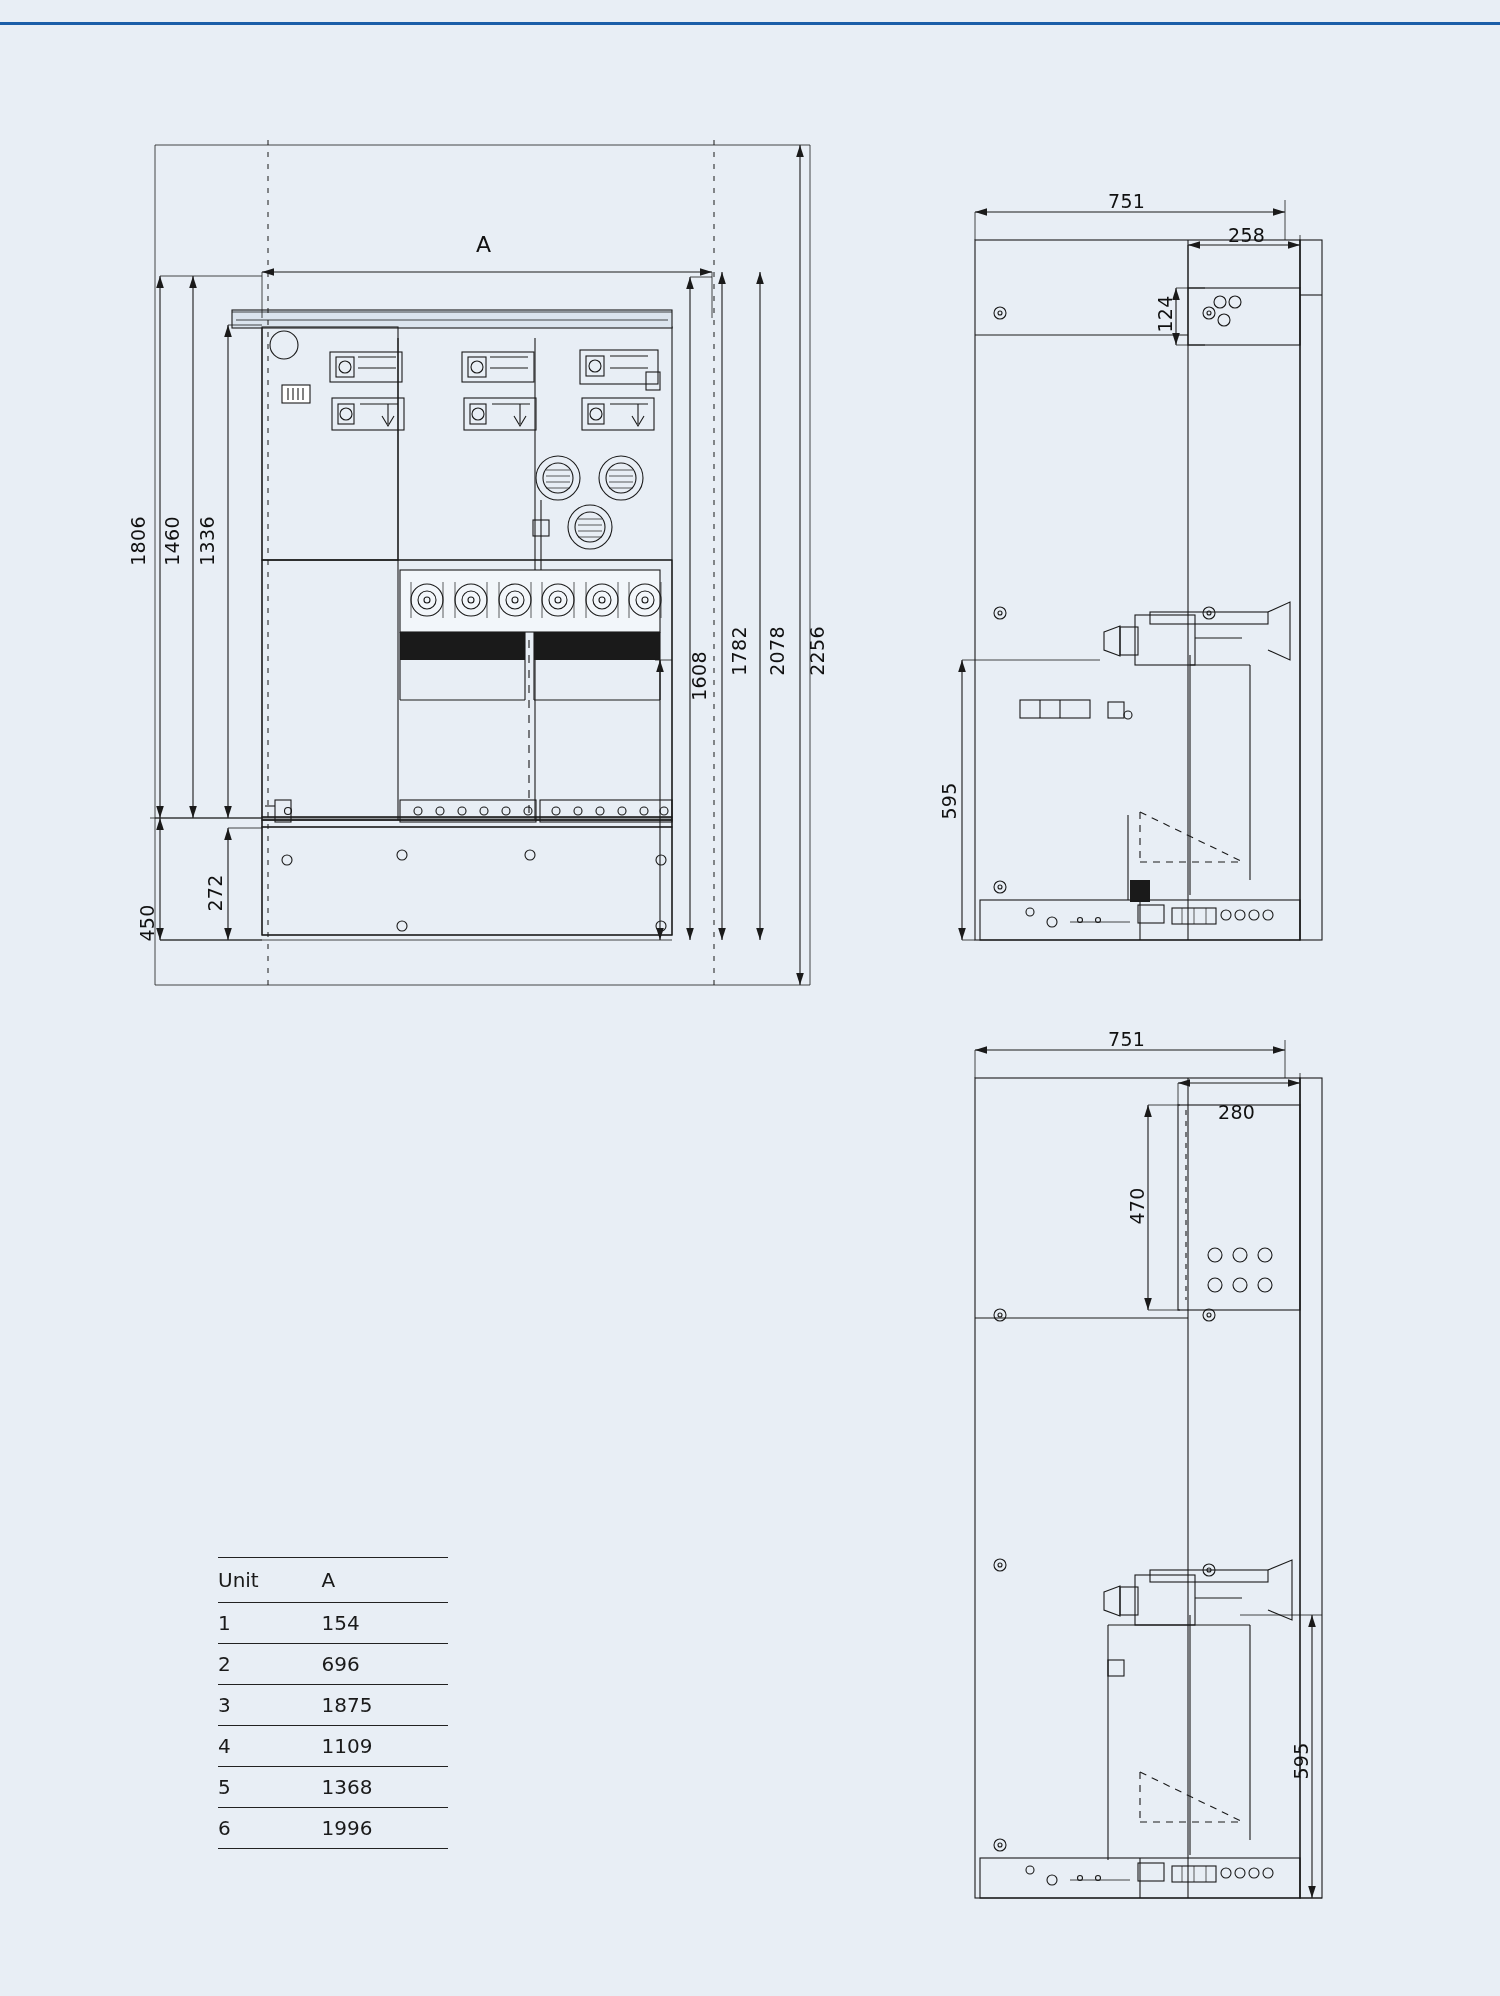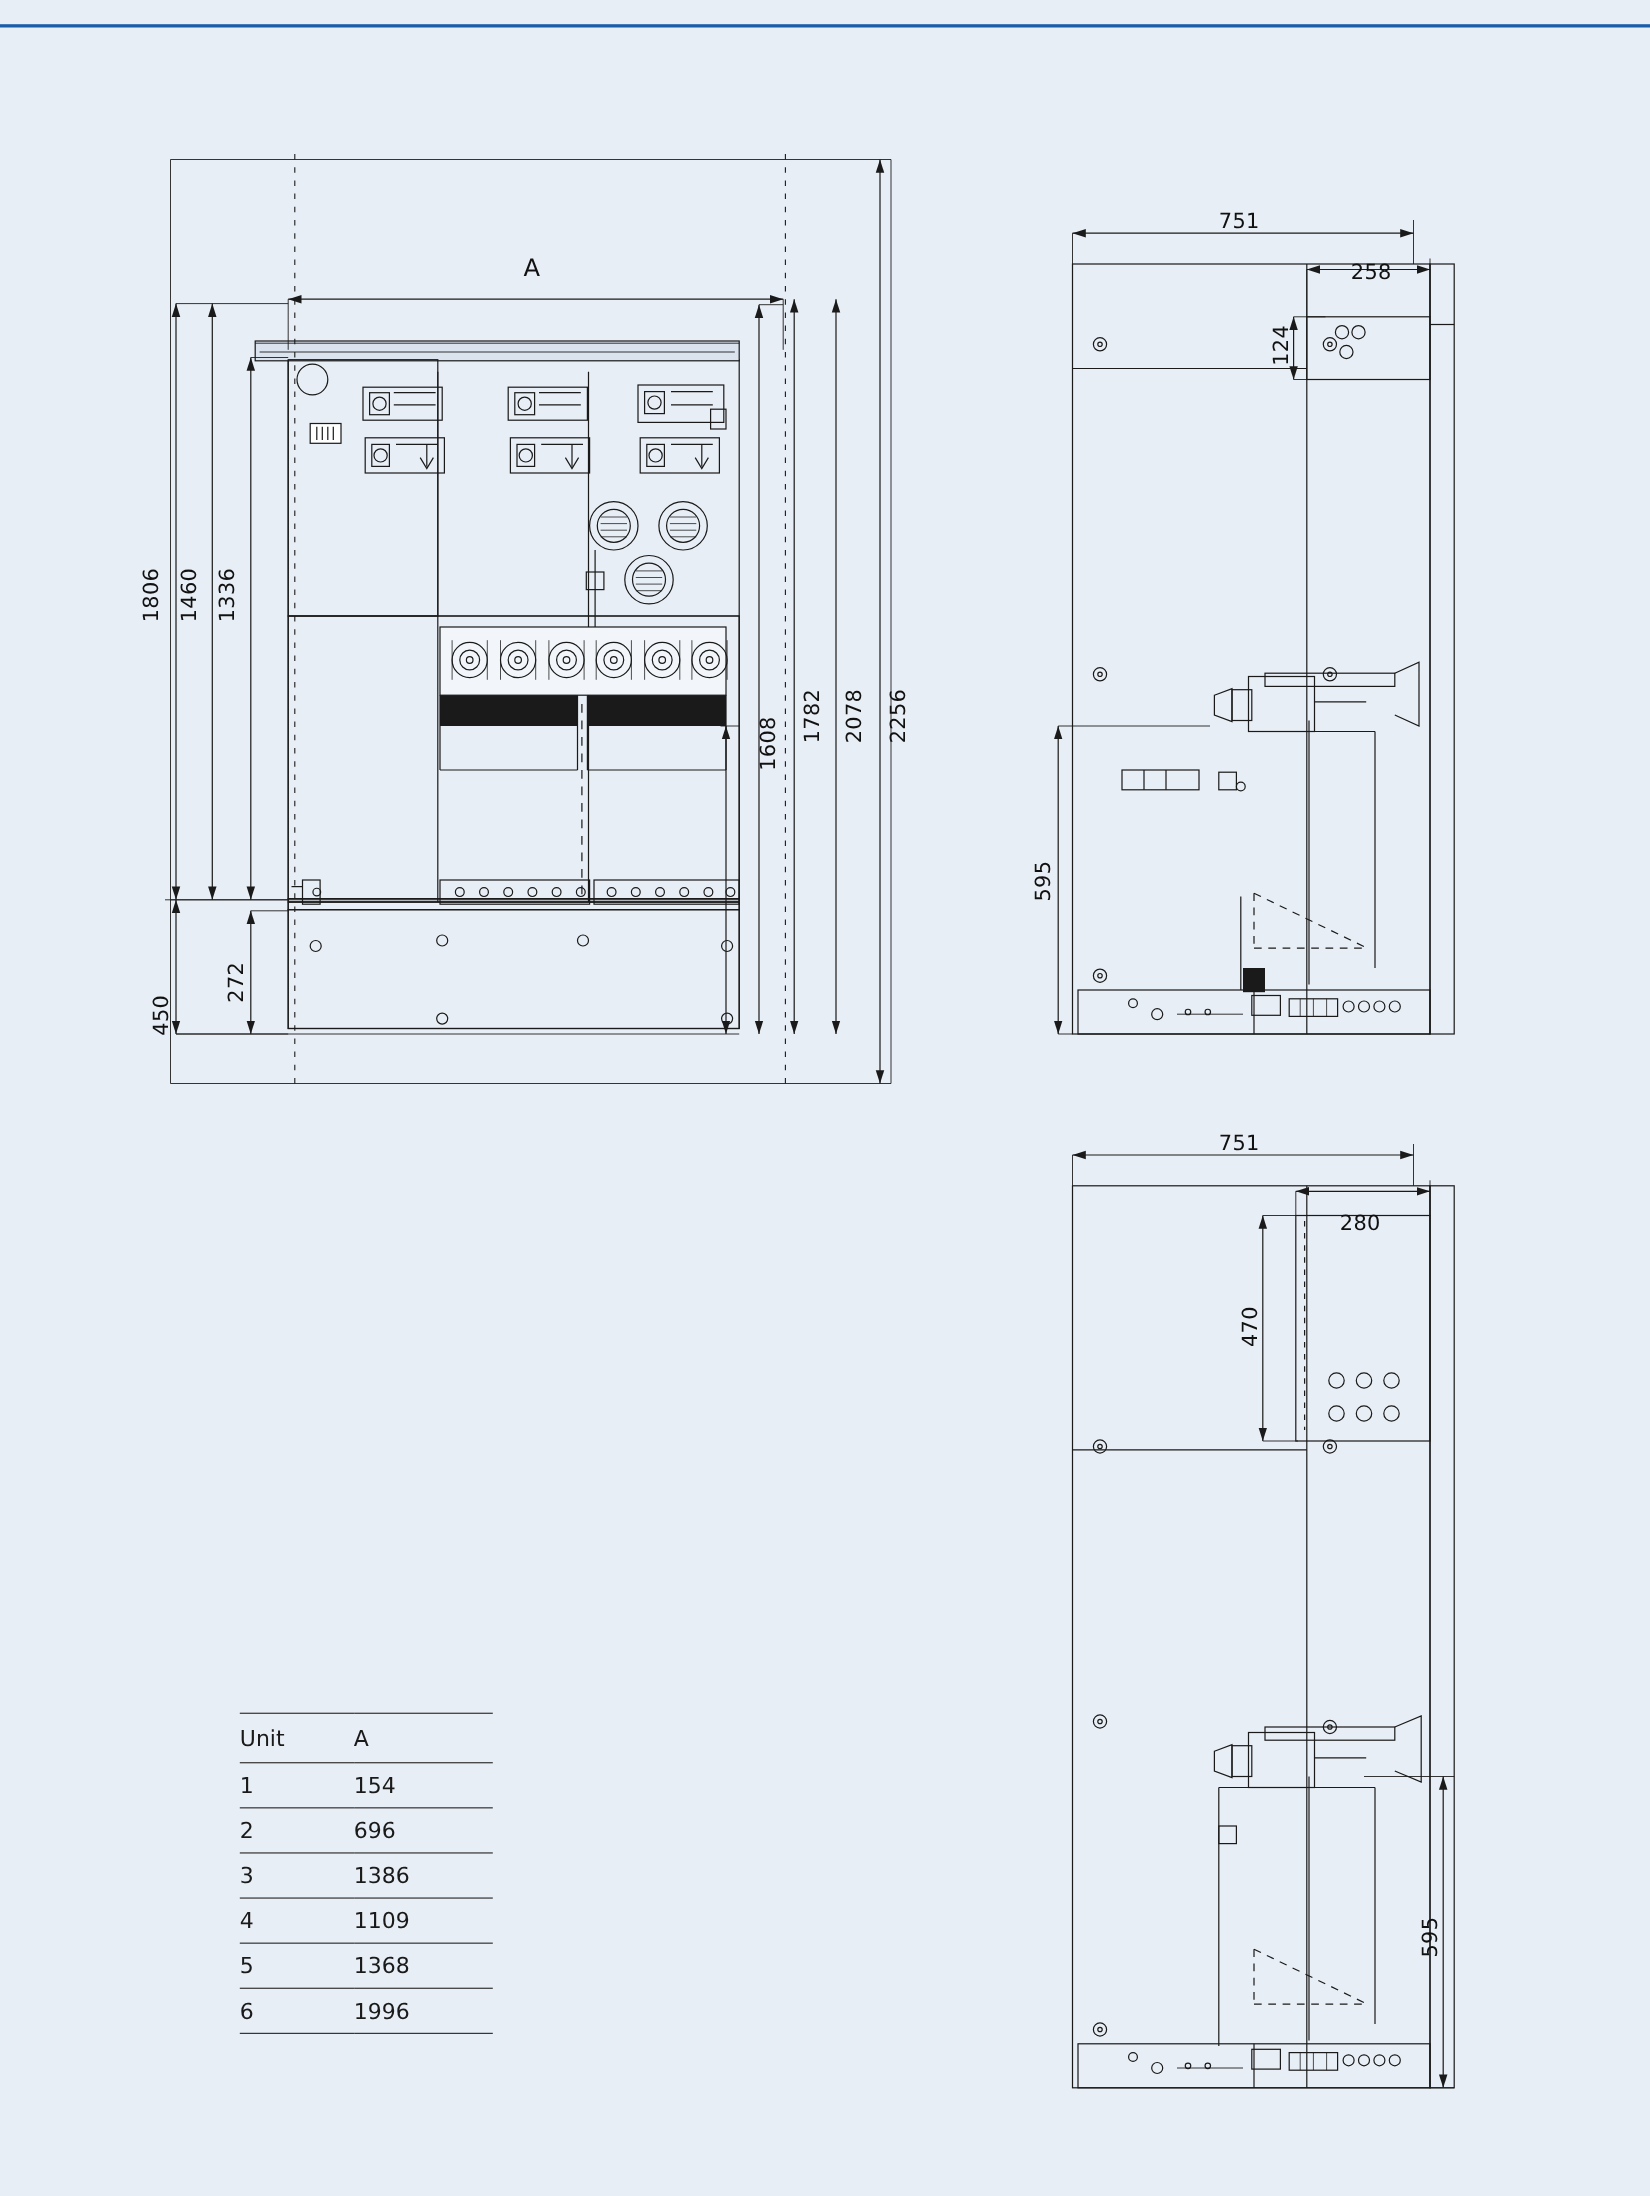--- a/index.html
+++ b/index.html
@@ -419,21 +419,21 @@
 <div class="dim-label vert" style="left:147px; top:530px;">1460</div>
 <div class="dim-label vert" style="left:182px; top:530px;">1336</div>
 <div class="dim-label vert" style="left:128px; top:912px;">450</div>
 <div class="dim-label vert" style="left:196px; top:882px;">272</div>
 <div class="dim-label vert" style="left:674px; top:665px;">1608</div>
 <div class="dim-label vert" style="left:714px; top:640px;">1782</div>
 <div class="dim-label vert" style="left:752px; top:640px;">2078</div>
 <div class="dim-label vert" style="left:792px; top:640px;">2256</div>
 
 <div class="dim-label" style="left:1108px; top:190px;">751</div>
-<div class="dim-label" style="left:1228px; top:237px;">258</div>
+<div class="dim-label" style="left:1228px; top:224px;">258</div>
 <div class="dim-label vert" style="left:1146px; top:303px;">124</div>
 <div class="dim-label vert" style="left:930px; top:790px;">595</div>
 
 <div class="dim-label" style="left:1108px; top:1028px;">751</div>
 <div class="dim-label" style="left:1218px; top:1101px;">280</div>
 <div class="dim-label vert" style="left:1118px; top:1195px;">470</div>
 <div class="dim-label vert" style="left:1282px; top:1750px;">595</div>
 
 </div>
 
@@ -448,21 +448,21 @@
     <tr>
       <td>1</td>
       <td>154</td>
     </tr>
     <tr>
       <td>2</td>
       <td>696</td>
     </tr>
     <tr>
       <td>3</td>
-      <td>1386</td>
+      <td>1875</td>
     </tr>
     <tr>
       <td>4</td>
       <td>1109</td>
     </tr>
     <tr>
       <td>5</td>
       <td>1368</td>
     </tr>
     <tr>

